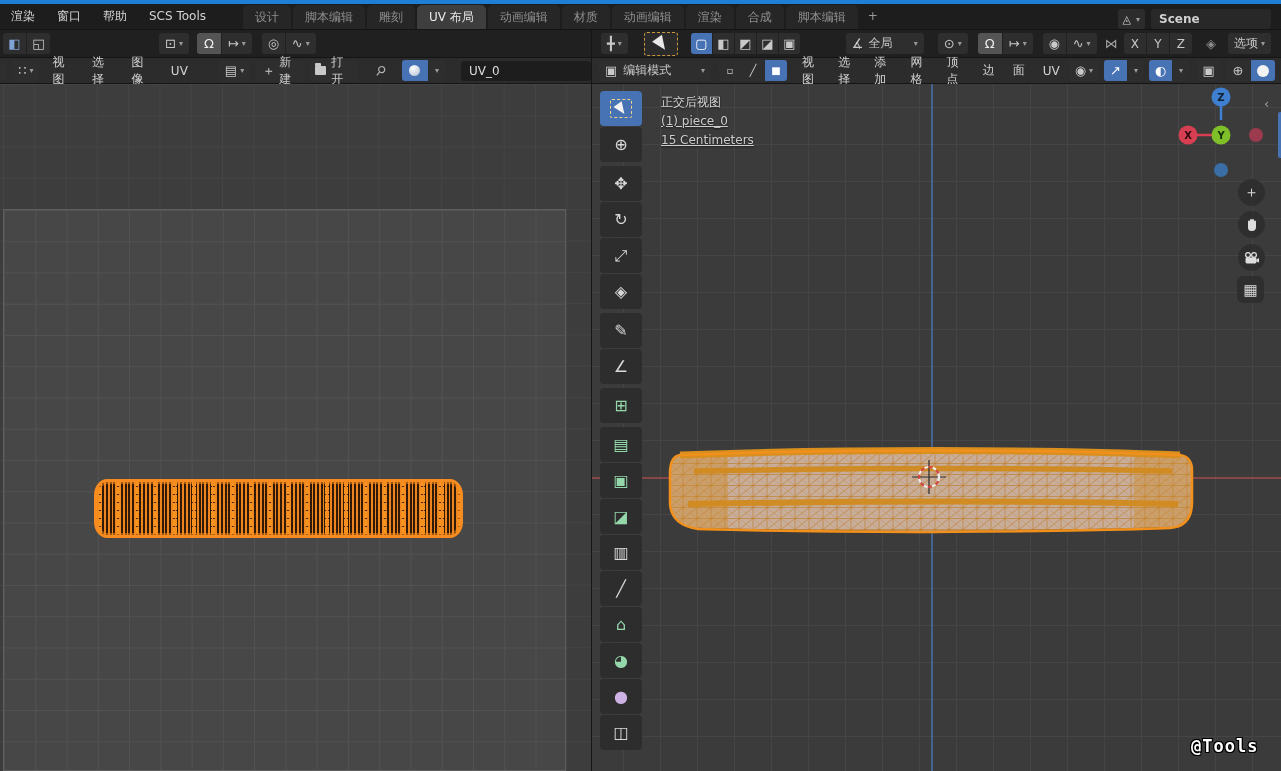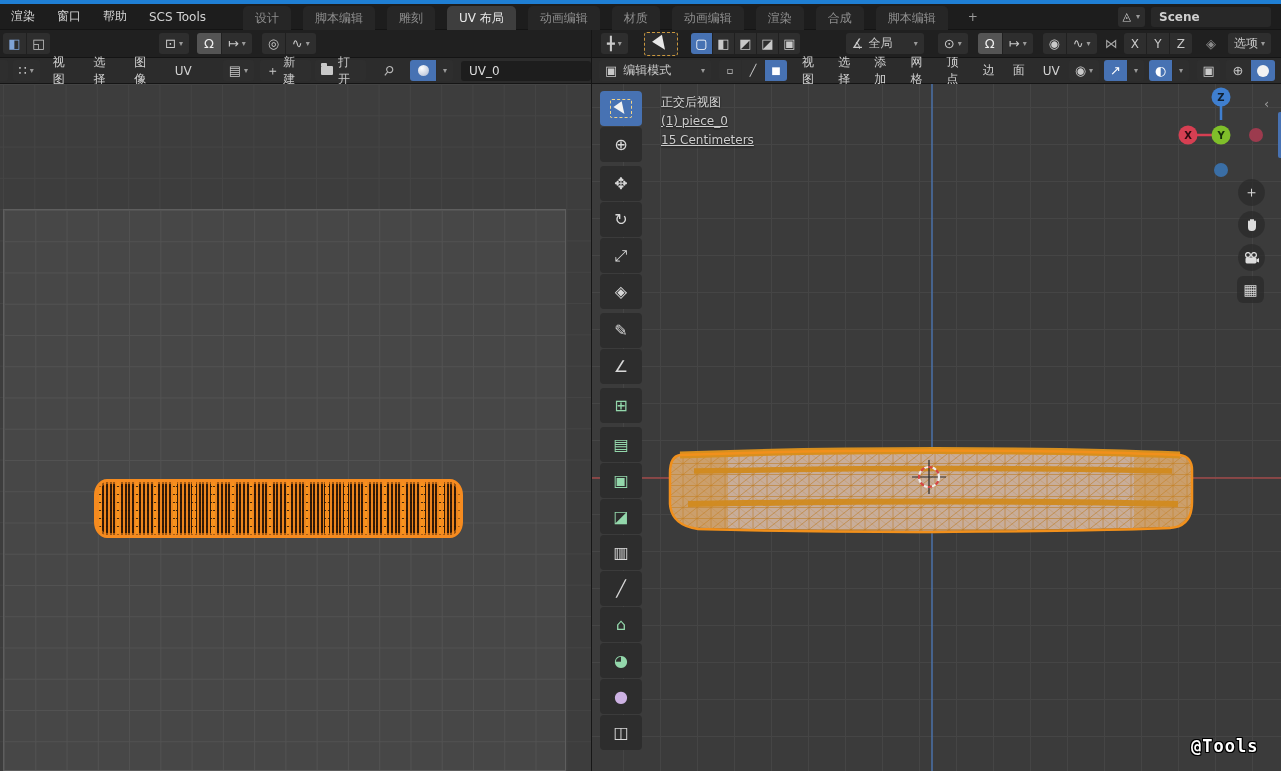--- a/index.html
+++ b/index.html
@@ -6,23 +6,23 @@
   html,body { background:#111; }
   .app{
     position:relative; width:1281px; height:771px; overflow:hidden;
     background:#1d1d1d; font-family:"DejaVu Sans","Liberation Sans",sans-serif;
     font-size:12px; color:#cfcfcf; -webkit-font-smoothing:antialiased;
   }
   
   .blue-strip{position:absolute;left:0;top:0;width:100%;height:4px;background:#1f7fd4;}
   
   .topbar{position:absolute;left:0;top:4px;width:100%;height:26px;background:#1d1d1d;
-    display:flex;align-items:center;border-bottom:1px solid #141414;}
+    display:flex;align-items:flex-end;border-bottom:1px solid #141414;}
   .menu{padding:0 11px;color:#d4d4d4;height:26px;display:flex;align-items:center;cursor:default;}
-  .tabs{display:flex;align-items:flex-end;height:26px;margin-left:26px;gap:12px;}
+  .tabs{display:flex;align-items:flex-end;height:26px;margin-left:26px;gap:2px;}
   .tab{padding:4px 12px 5px;color:#8f8f8f;background:#262626;border-radius:5px 5px 0 0;height:24px;}
   .tab.active{background:#3e3e3e;color:#e8e8e8;}
   .tab.addtab{background:transparent;color:#9a9a9a;padding:4px 8px;}
   .scene-box{margin-left:auto;margin-right:10px;display:flex;align-items:center;gap:6px;}
   .scene-icn-btn{display:flex;align-items:center;background:#2c2c2c;border-radius:3px;height:20px;padding:0 5px;gap:2px;}
   .scene-field{background:#282828;border-radius:3px;height:20px;min-width:120px;display:flex;align-items:center;padding:0 8px;color:#d0d0d0;font-weight:bold;}
   .caret{font-size:8px;color:#9a9a9a;margin-left:3px;}
   
   .toolrow{position:absolute;left:0;top:30px;width:100%;height:28px;background:#202020;
     display:flex;align-items:center;border-bottom:1px solid #141414;}
@@ -264,21 +264,21 @@
         <span class="pin">⚲</span>
       </div>
       <div class="grp" style="margin-left:10px;">
         <div class="b" style="background:#4772b3;width:26px;">
           <span class="sphere"></span>
           </div>
         <div class="b">
           <span class="caret" style="margin:0;">▾</span>
           </div>
       </div>
-      <input class="namefield" style="margin-left: 8px;" readonly="" value="UV_0">
+      <input class="namefield" style="margin-left: 16px;" readonly="" value="UV_0">
     </div>
 
     <div class="vp-header">
       <div class="b" style="margin-left:7px;min-width:112px;justify-content:flex-start;">
         <span class="ic" style="margin-right:6px;">▣</span>
         <span>编辑模式</span>
         <span class="caret" style="margin-left:auto;">▾</span>
       </div>
       <div class="grp" style="margin-left:8px;">
         <div class="b" style="width:22px;">

